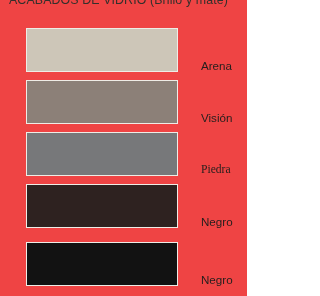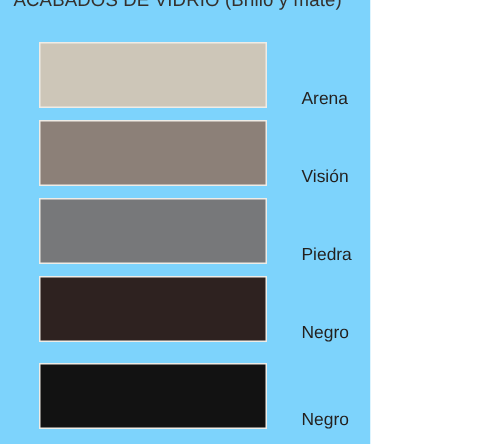--- a/index.html
+++ b/index.html
@@ -12,21 +12,21 @@
     height: 296px;
     background: #ffffff;
     font-family: "Liberation Sans", sans-serif;
     overflow: hidden;
     position: relative;
   }
   #sheet {
     position: relative;
     width: 247px;
     height: 296px;
-    background: #7dd3fc;
+    background: #ef4444;
   }
   
   #chart-title {
     position: absolute;
     left: 9px;
     top: -7px;
     width: 238px;
     font-size: 12.4px;
     line-height: 14px;
     color: #35302c;
@@ -79,21 +79,21 @@
 
   <div id="swatch-list">
       <div class="swatch-row" style="top: 28px;">
         <div class="swatch-chip" style="background: rgb(205, 198, 184); border-color: rgb(239, 236, 230);"></div>
         <div class="swatch-label">Arena</div>
       </div>
       <div class="swatch-row" style="top: 80px; text-align: right;">
         <div class="swatch-chip" style="background: rgb(140, 128, 120); border-color: rgb(239, 236, 230);"></div>
         <div class="swatch-label">Visión</div>
       </div>
-      <div class="swatch-row" style="top: 132px;">
+      <div class="swatch-row" style="top: 132px; font-family: Liberation Serif, serif;">
         <div class="swatch-chip" style="background: rgb(119, 120, 122); border-color: rgb(239, 236, 230);"></div>
         <div class="swatch-label">Piedra</div>
       </div>
       <div class="swatch-row" style="top: 184px;">
         <div class="swatch-chip" style="background: rgb(46, 34, 32); border-color: rgb(239, 236, 230);"></div>
         <div class="swatch-label">Negro</div>
       </div>
       <div class="swatch-row" style="top: 242px; padding-left: 28px;">
         <div class="swatch-chip" style="background: rgb(18, 18, 18); border-color: rgb(239, 236, 230);"></div>
         <div class="swatch-label">Negro</div>

